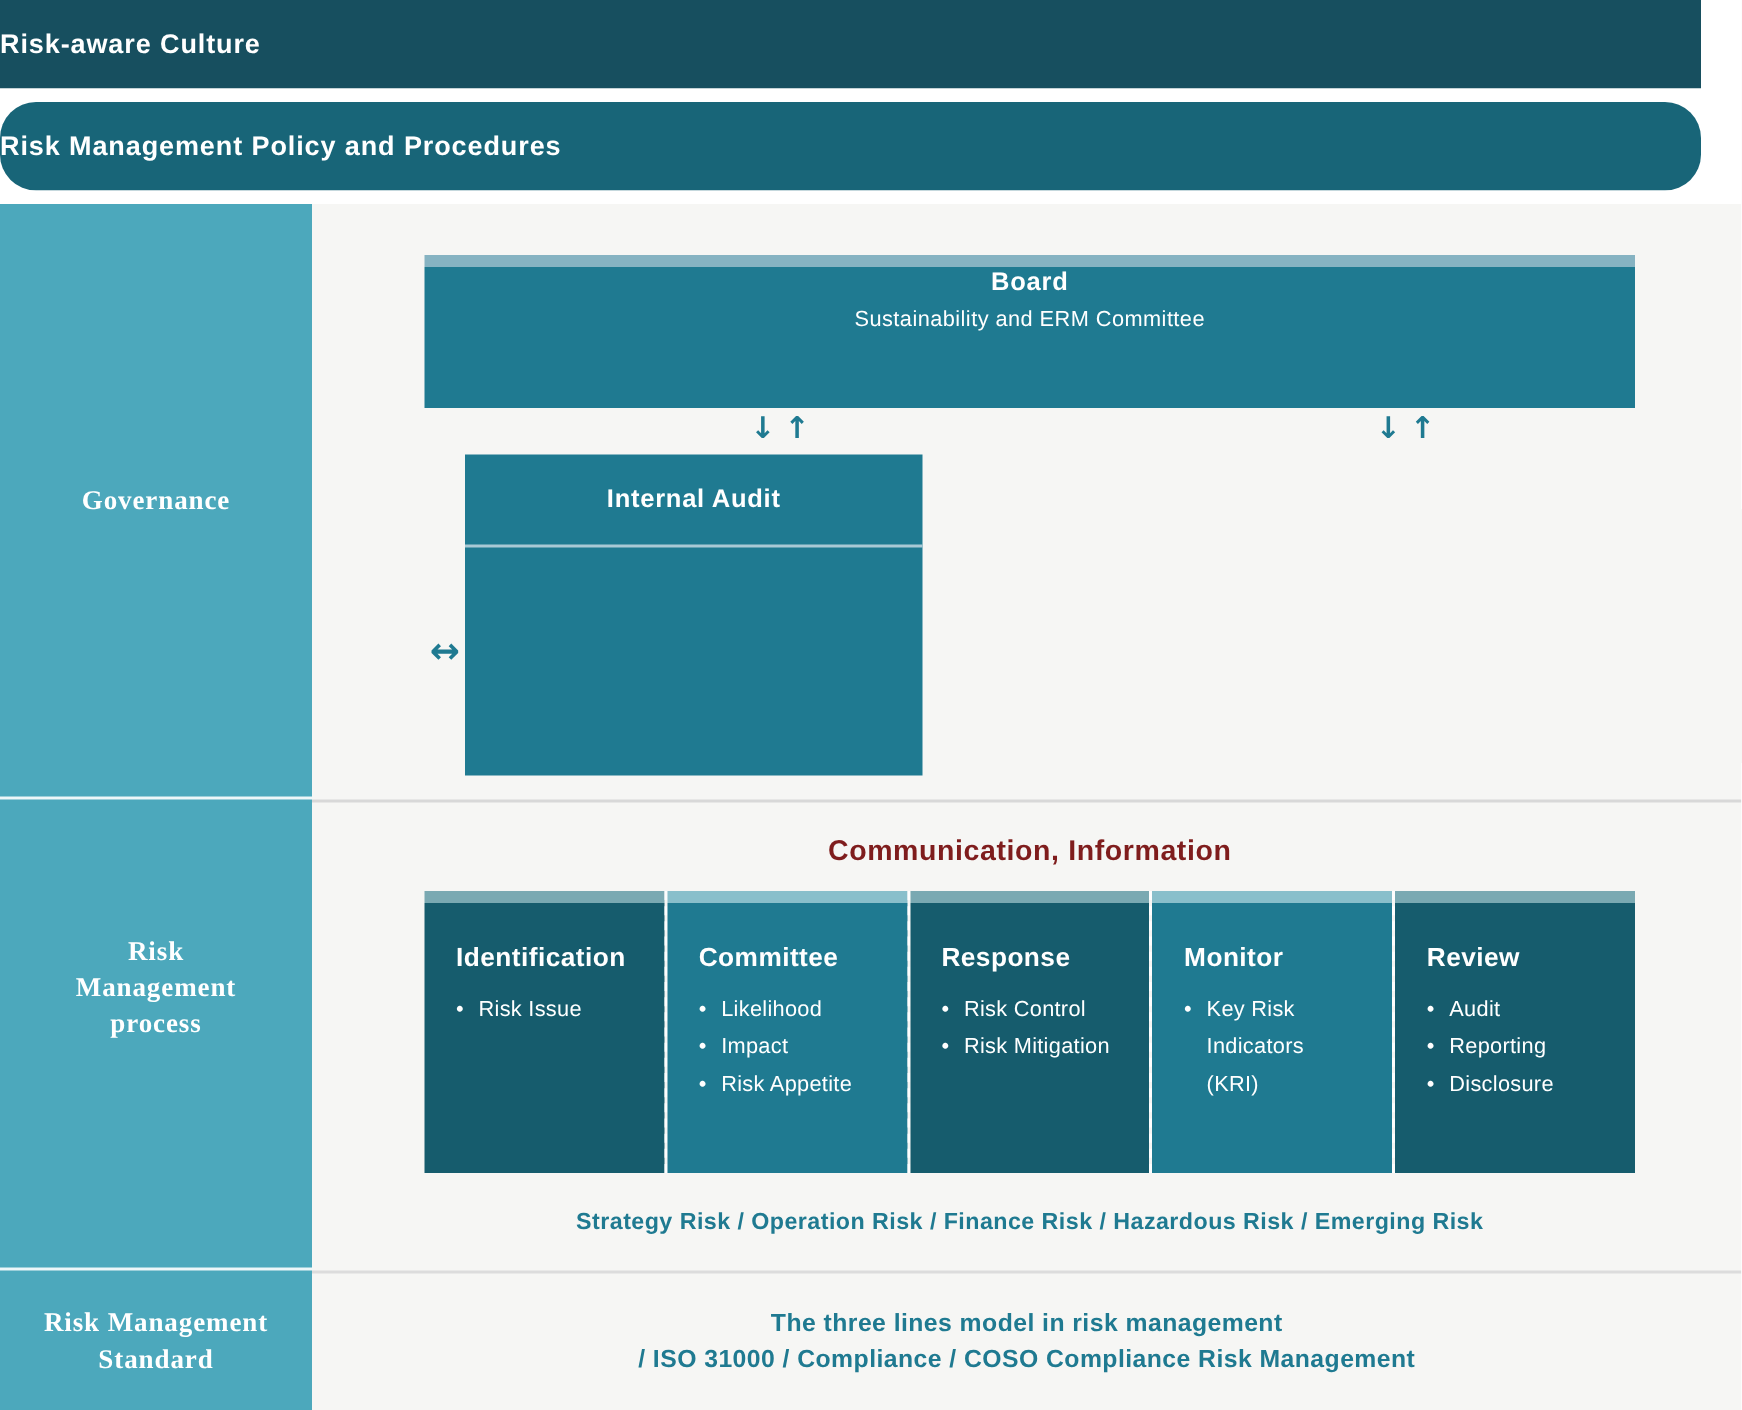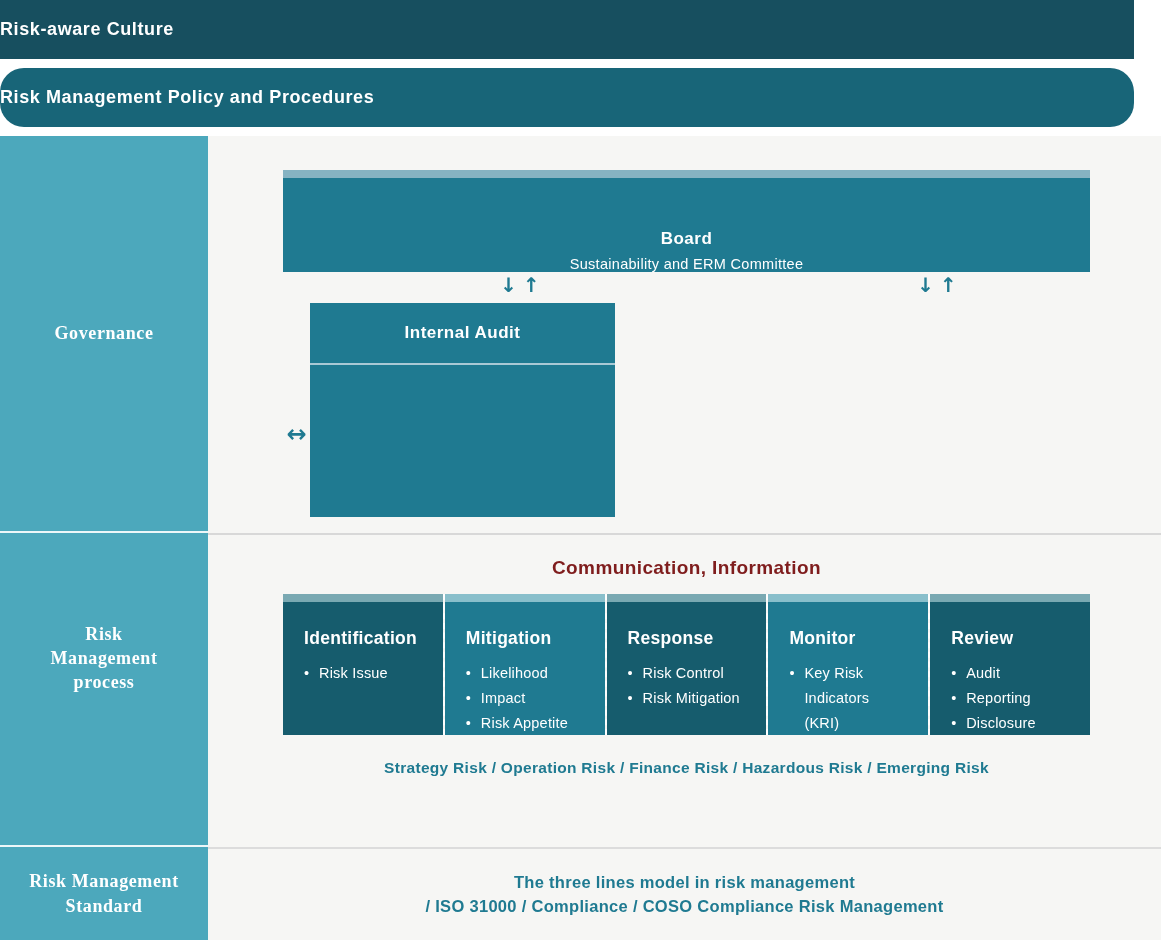--- a/index.html
+++ b/index.html
@@ -25,21 +25,21 @@
   .lbl-standard{display:inline-block;max-width:190px;}
 
   main{flex:1;background:#f6f6f4;display:flex;flex-direction:column;}
 
   
   .gov-area{height:397px;box-sizing:border-box;padding:34px 0 0 75px;}
   .gov-inner{width:807px;}
   .board-box{width:807px;}
   .board-strip{height:8px;background:#86b3c2;}
   .board-body{height:94px;background:#1f7a91;color:#fff;display:flex;flex-direction:column;
-              align-items:center;justify-content:flex-end;}
+              align-items:center;justify-content:flex-start;}
   .board-title{font-weight:bold;font-size:17px;letter-spacing:0.5px;margin-bottom:7px;}
   .board-sub{font-size:14.5px;letter-spacing:0.3px;}
 
   .arrow-row{position:relative;height:31px;}
   .vert-arrows{position:absolute;top:1px;color:#1f7a91;font-weight:bold;font-size:20px;
                font-family:"DejaVu Sans",sans-serif;transform:translateX(-50%);white-space:nowrap;}
   .vert-arrows span{margin:0 3px;}
   .va-left{left:237px;}
   .va-right{left:654px;}
 
@@ -64,21 +64,21 @@
 
   
   .process-area{height:314px;box-sizing:border-box;border-top:2px solid #d8d8d8;
                 padding:0 0 0 75px;}
   .comm-heading{width:807px;text-align:center;color:#7f1d1d;font-weight:bold;font-size:19px;
                 letter-spacing:0.4px;margin-top:22px;}
   .cols{display:flex;width:807px;margin-top:15px;}
   .pcol{flex:1;display:flex;flex-direction:column;box-sizing:border-box;}
   .pcol + .pcol{border-left:2px dashed rgba(255,255,255,0.85);}
   .pcol-strip{height:8px;}
-  .pcol-body{height:133px;box-sizing:border-box;padding:26px 24px 0 21px;color:#fff;}
+  .pcol-body{height:180px;box-sizing:border-box;padding:26px 24px 0 21px;color:#fff;}
   .col-dark .pcol-strip{background:#7aa9b2;}
   .col-dark .pcol-body{background:#165c6d;}
   .col-light .pcol-strip{background:#89bfcb;}
   .col-light .pcol-body{background:#1f7a91;}
   .pcol-title{font-weight:bold;font-size:17.5px;letter-spacing:0.3px;margin-bottom:12px;}
   .pcol ul{list-style:none;margin:0;padding:0;font-size:14.5px;line-height:25px;}
   .pcol li{position:relative;padding-left:15px;letter-spacing:0.2px;}
   .pcol li::before{content:"\2022";position:absolute;left:0;top:0;}
   .risk-types{width:807px;text-align:center;color:#1f7a91;font-weight:bold;font-size:15.5px;
               letter-spacing:0.3px;margin-top:24px;}
@@ -153,21 +153,21 @@
             <div class="pcol-body">
               <div class="pcol-title">Identification</div>
               <ul>
                   <li>Risk Issue</li>
                 </ul>
             </div>
           </div>
           <div class="pcol col-light">
             <div class="pcol-strip"></div>
             <div class="pcol-body">
-              <div class="pcol-title">Mitigation</div>
+              <div class="pcol-title">Committee</div>
               <ul>
                   <li>Likelihood</li>
                   <li>Impact</li>
                   <li>Risk Appetite</li>
                 </ul>
             </div>
           </div>
           <div class="pcol col-dark">
             <div class="pcol-strip"></div>
             <div class="pcol-body">

